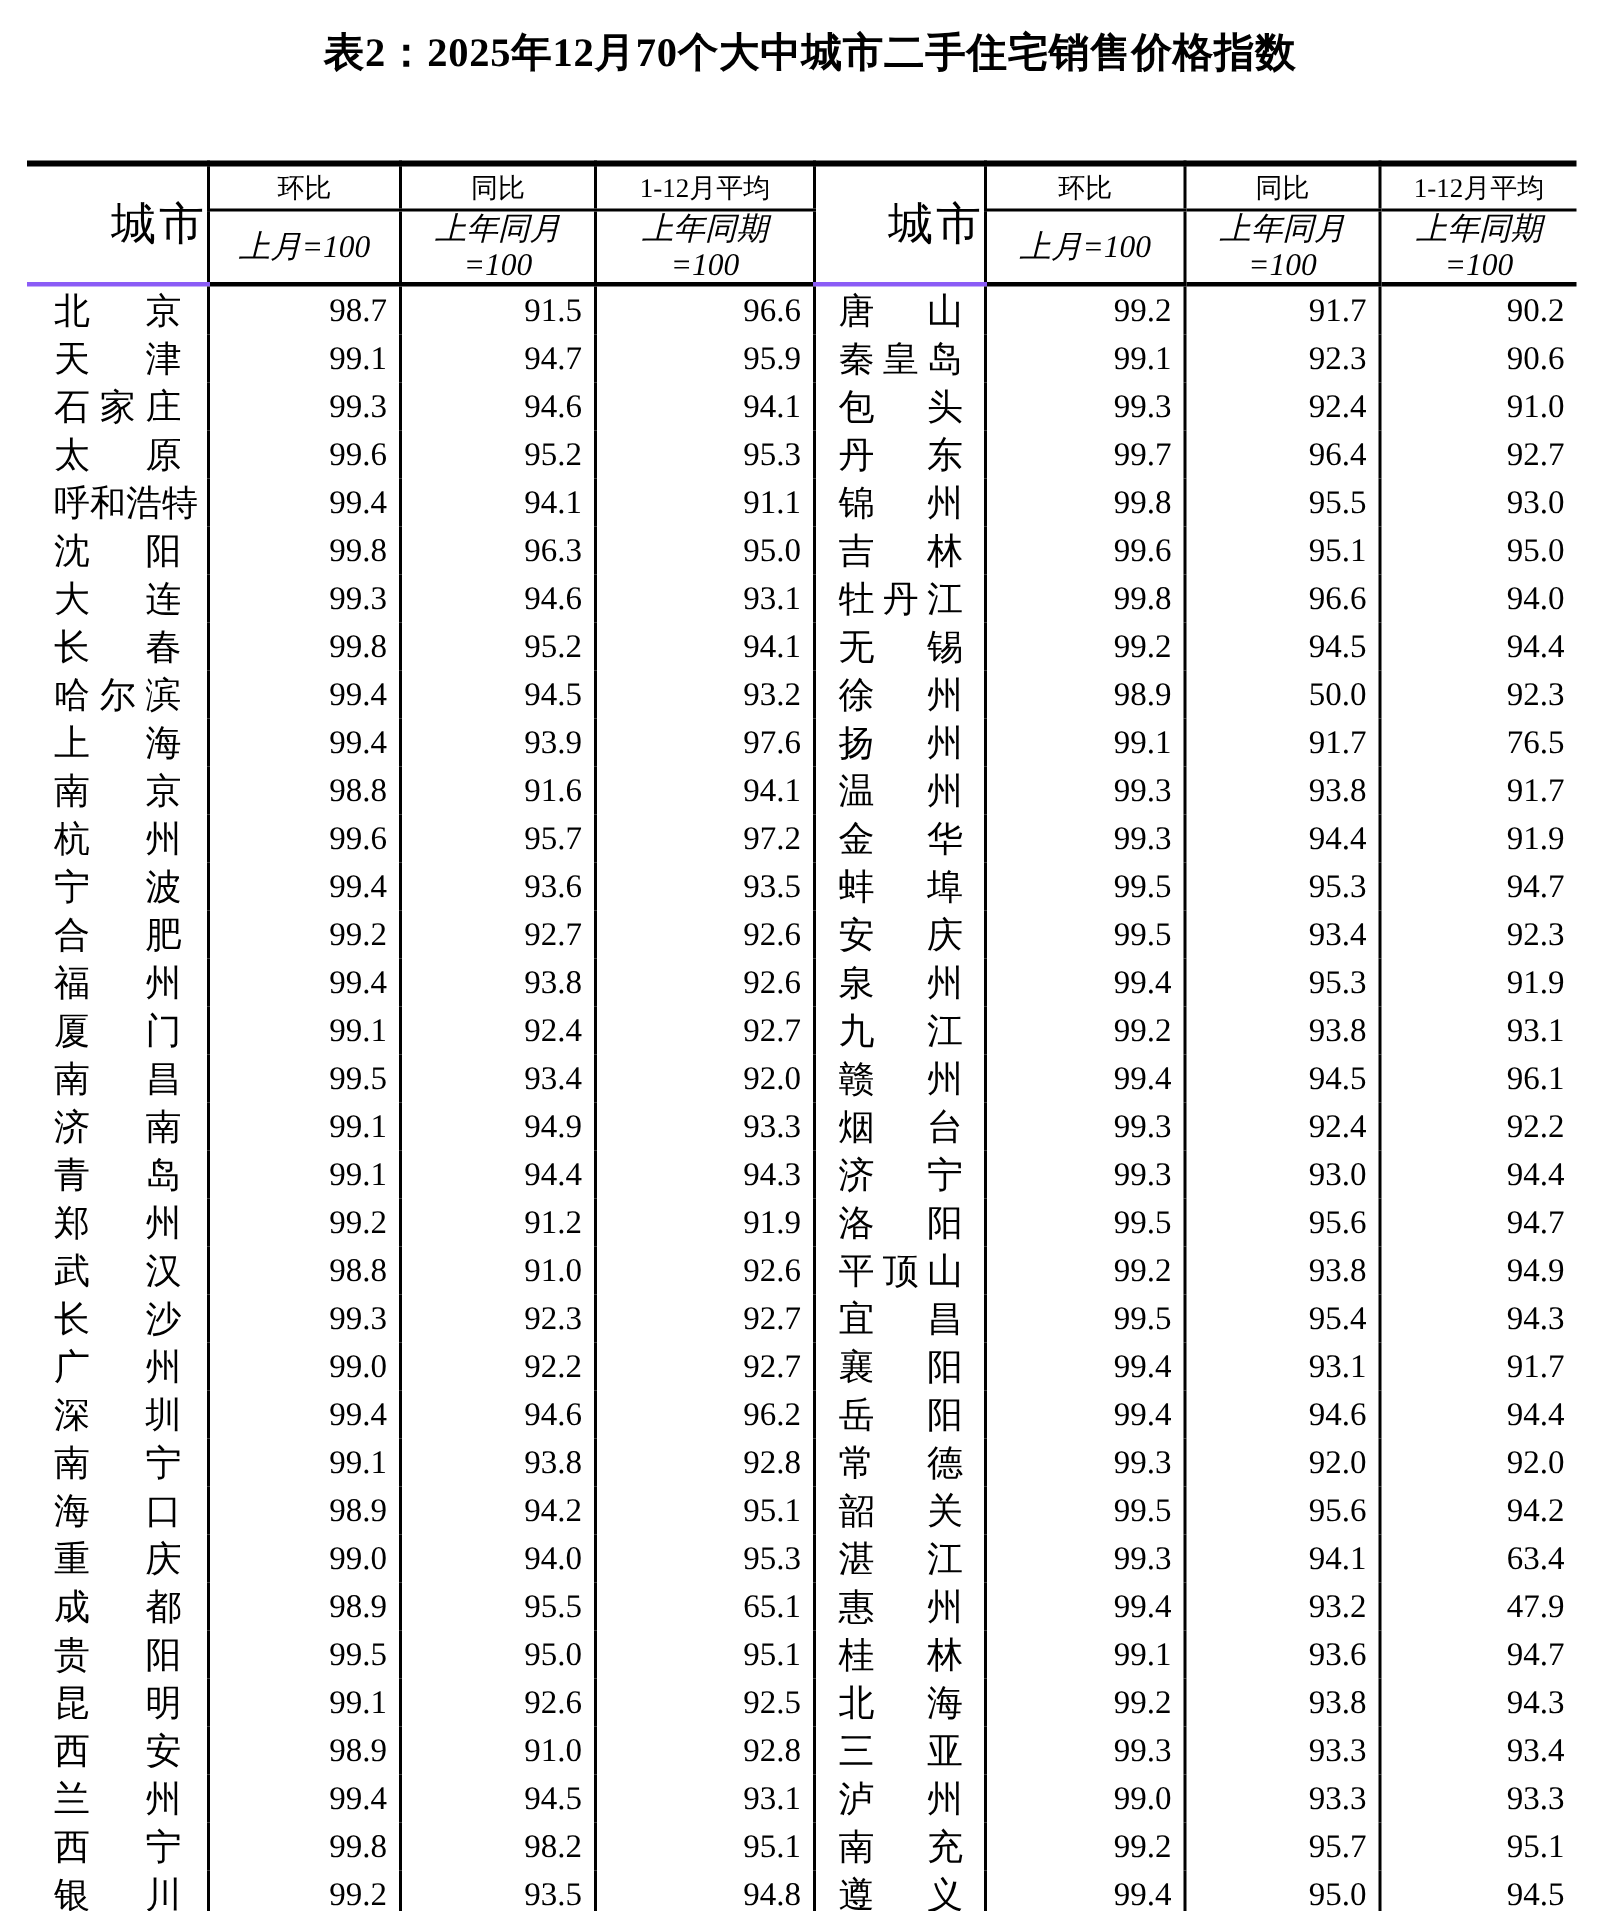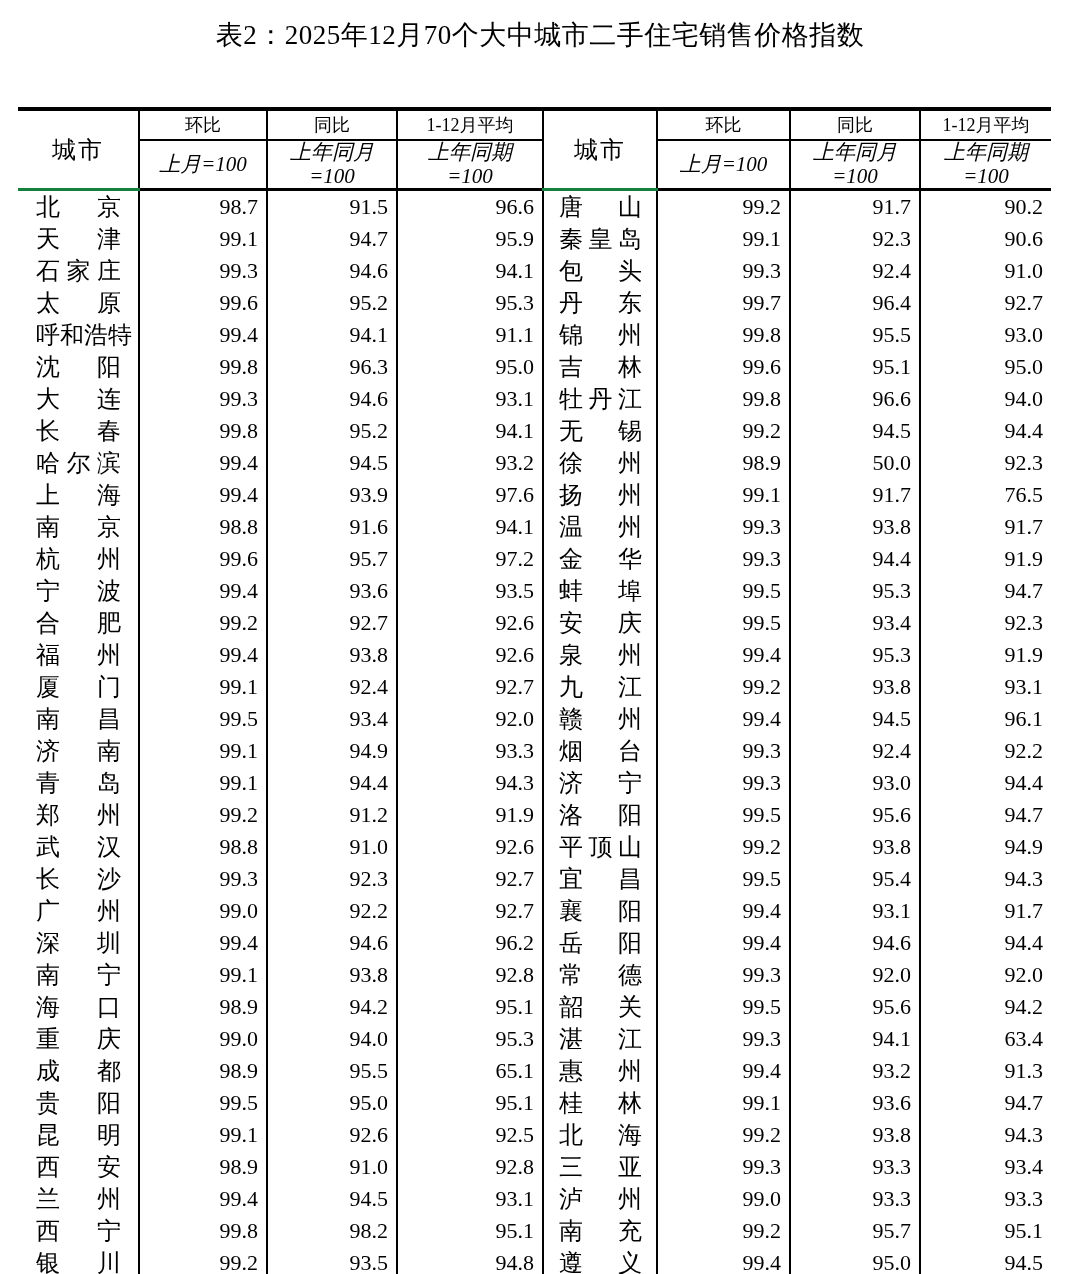--- a/index.html
+++ b/index.html
@@ -9,21 +9,21 @@
     background: #ffffff;
     overflow: hidden;
   }
   body { font-family: "Liberation Serif", serif; color: #000; position: relative; }
 
   .title {
     margin: 0;
     padding-top: 17px;
     text-align: center;
     font-size: 27px;
-    font-weight: 400;
+    font-weight: 700;
     letter-spacing: 0.5px;
   }
 
   table.tbl {
     position: absolute;
     top: 107px;
     left: 18px;
     width: 1033px;
     border-collapse: collapse;
     table-layout: fixed;
@@ -47,24 +47,24 @@
     height: 48px;
     font-size: 21px;
     line-height: 1.12;
     text-align: center;
     vertical-align: middle;
     white-space: pre-line;
     border-bottom: 3px solid #000;
     font-style: italic;
   }
   th.h-city {
-    font-size: 24px;
-    text-align: center;
+    font-size: 30px;
+    text-align: right;
     vertical-align: middle;
-    border-bottom: 3px solid #15803d;
+    border-bottom: 3px solid #8b5cf6;
     letter-spacing: 2px;
   }
 
   
   td.num {
     height: 30px;
     font-size: 22px;
     text-align: right;
     padding-right: 8px;
     vertical-align: middle;
@@ -681,21 +681,21 @@
         <td class="num bl">95.5</td>
         <td class="num bl">65.1</td>
         <td class="city rcity bl">
           <div class="cjust">
             <span>惠</span>
             <span>州</span>
           </div>
         </td>
         <td class="num bl">99.4</td>
         <td class="num bl">93.2</td>
-        <td class="num bl">91.3</td>
+        <td class="num bl">47.9</td>
       </tr>
       <tr>
         <td class="city">
           <div class="cjust">
             <span>贵</span>
             <span>阳</span>
           </div>
         </td>
         <td class="num bl">99.5</td>
         <td class="num bl">95.0</td>

